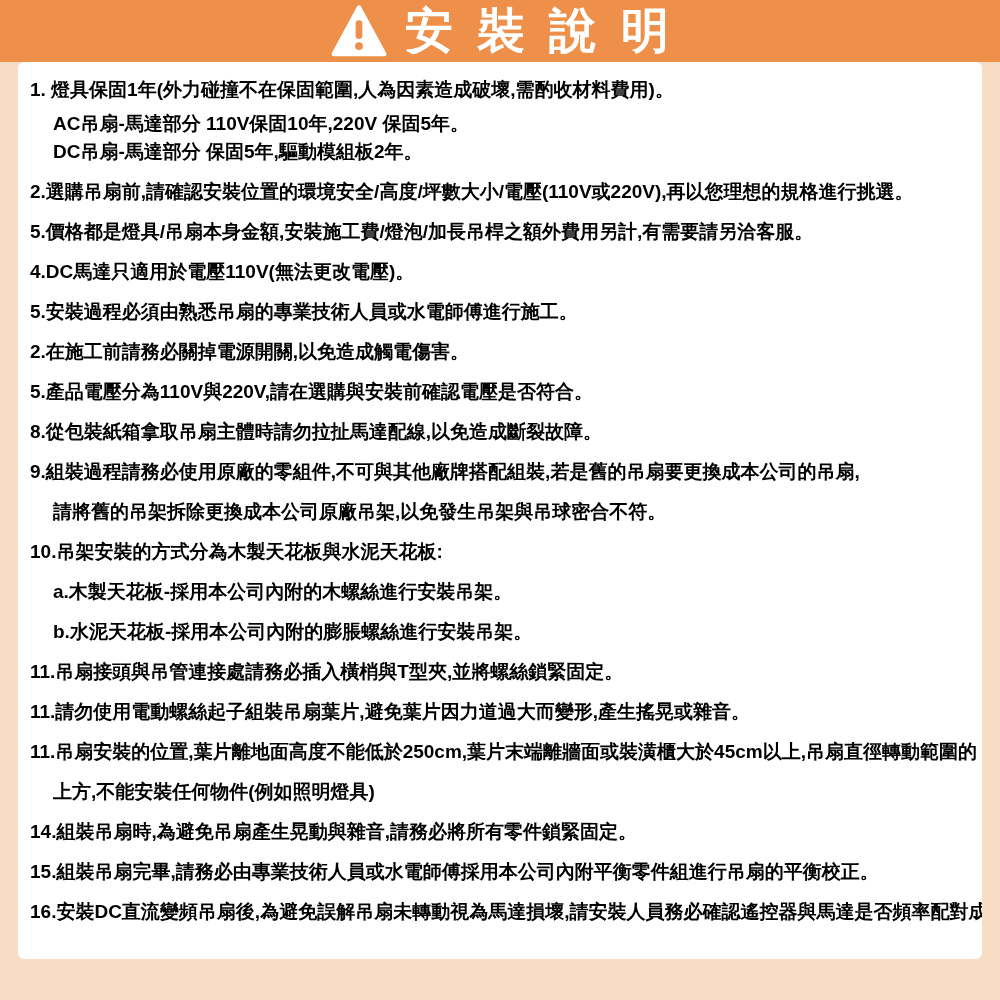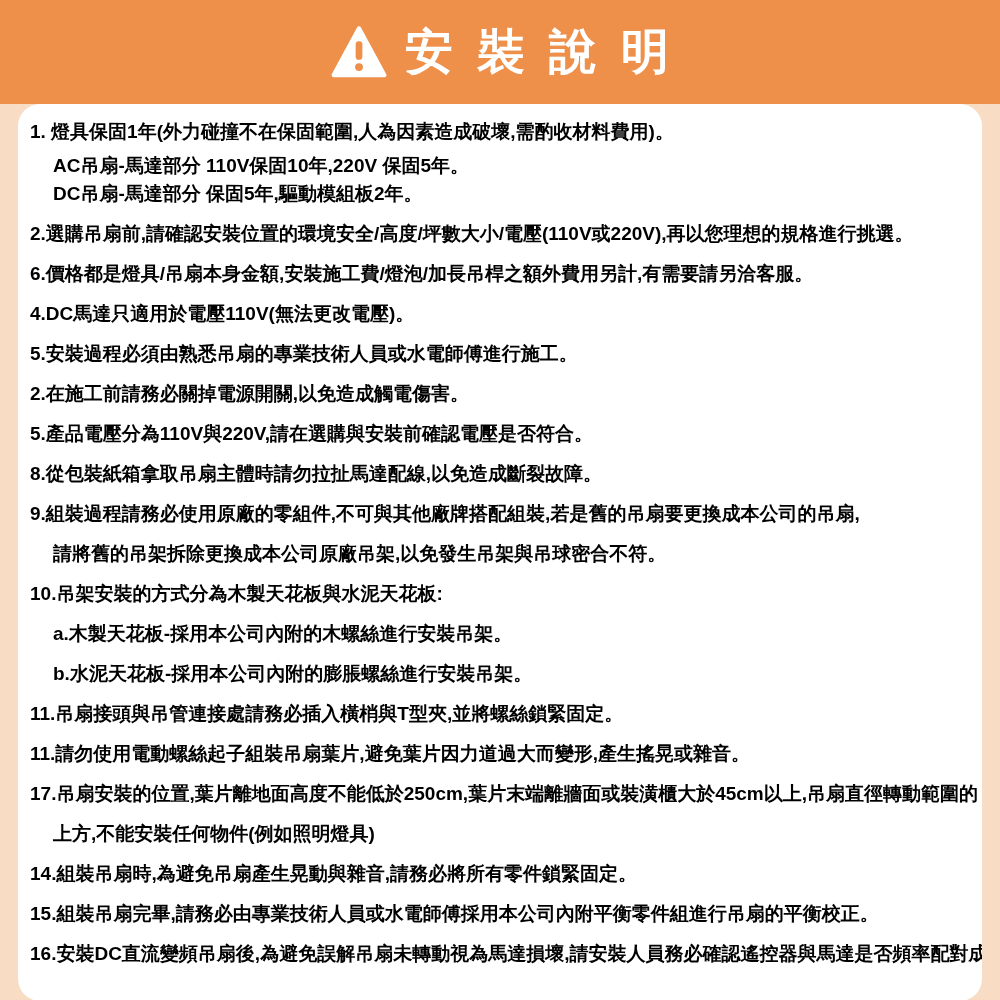--- a/index.html
+++ b/index.html
@@ -16,21 +16,21 @@
     background: var(--page-bg);
     overflow: hidden;
   }
   .page {
     width: 1000px;
     height: 1000px;
     background: var(--page-bg);
     position: relative;
   }
   .header {
-    height: 104px;
+    height: 62px;
     width: 100%;
     background: var(--header-bg);
     display: flex;
     align-items: center;
     justify-content: center;
     gap: 18px;
   }
   .warn-icon {
     width: 56px;
     height: 58px;
@@ -43,21 +43,21 @@
     font-weight: bold;
     letter-spacing: 24px;
     margin-right: -24px; 
     line-height: 1;
     white-space: nowrap;
   }
   .panel {
     margin: 0 18px;
     height: 897px;
     background: var(--panel-bg);
-    border-radius: 22px;
+    border-radius: 6px;
     padding: 16px 10px 10px 12px;
     overflow: hidden;
   }
   .line {
     color: var(--body-text-color);
     font-size: 19px;
     font-weight: bold;
     line-height: 24px;
     margin-bottom: 16px;
     white-space: nowrap;
@@ -78,33 +78,33 @@
       <circle cx="50" cy="77" r="7" fill="#EE8F4A"></circle>
     </svg>
     <div class="title">安裝說明</div>
   </div>
 
   <div class="panel">
     <div class="line tight-after">1. 燈具保固1年(外力碰撞不在保固範圍,人為因素造成破壞,需酌收材料費用)。</div>
     <div class="line sub tighter-after">AC吊扇-馬達部分 110V保固10年,220V 保固5年。</div>
     <div class="line sub">DC吊扇-馬達部分 保固5年,驅動模組板2年。</div>
     <div class="line">2.選購吊扇前,請確認安裝位置的環境安全/高度/坪數大小/電壓(110V或220V),再以您理想的規格進行挑選。</div>
-    <div class="line">6.價格都是燈具/吊扇本身金額,安裝施工費/燈泡/加長吊桿之額外費用另計,有需要請另洽客服。</div>
+    <div class="line">5.價格都是燈具/吊扇本身金額,安裝施工費/燈泡/加長吊桿之額外費用另計,有需要請另洽客服。</div>
     <div class="line">4.DC馬達只適用於電壓110V(無法更改電壓)。</div>
     <div class="line">5.安裝過程必須由熟悉吊扇的專業技術人員或水電師傅進行施工。</div>
     <div class="line">2.在施工前請務必關掉電源開關,以免造成觸電傷害。</div>
     <div class="line">5.產品電壓分為110V與220V,請在選購與安裝前確認電壓是否符合。</div>
     <div class="line">8.從包裝紙箱拿取吊扇主體時請勿拉扯馬達配線,以免造成斷裂故障。</div>
     <div class="line">9.組裝過程請務必使用原廠的零組件,不可與其他廠牌搭配組裝,若是舊的吊扇要更換成本公司的吊扇,</div>
     <div class="line sub">請將舊的吊架拆除更換成本公司原廠吊架,以免發生吊架與吊球密合不符。</div>
     <div class="line">10.吊架安裝的方式分為木製天花板與水泥天花板:</div>
     <div class="line sub">a.木製天花板-採用本公司內附的木螺絲進行安裝吊架。</div>
     <div class="line sub">b.水泥天花板-採用本公司內附的膨脹螺絲進行安裝吊架。</div>
     <div class="line">11.吊扇接頭與吊管連接處請務必插入橫梢與T型夾,並將螺絲鎖緊固定。</div>
     <div class="line">11.請勿使用電動螺絲起子組裝吊扇葉片,避免葉片因力道過大而變形,產生搖晃或雜音。</div>
-    <div class="line">17.吊扇安裝的位置,葉片離地面高度不能低於250cm,葉片末端離牆面或裝潢櫃大於45cm以上,吊扇直徑轉動範圍的</div>
+    <div class="line">11.吊扇安裝的位置,葉片離地面高度不能低於250cm,葉片末端離牆面或裝潢櫃大於45cm以上,吊扇直徑轉動範圍的</div>
     <div class="line sub">上方,不能安裝任何物件(例如照明燈具)</div>
     <div class="line">14.組裝吊扇時,為避免吊扇產生晃動與雜音,請務必將所有零件鎖緊固定。</div>
     <div class="line">15.組裝吊扇完畢,請務必由專業技術人員或水電師傅採用本公司內附平衡零件組進行吊扇的平衡校正。</div>
     <div class="line">16.安裝DC直流變頻吊扇後,為避免誤解吊扇未轉動視為馬達損壞,請安裝人員務必確認遙控器與馬達是否頻率配對成功。</div>
   </div>
 
 </div>
 
 </body></html>

